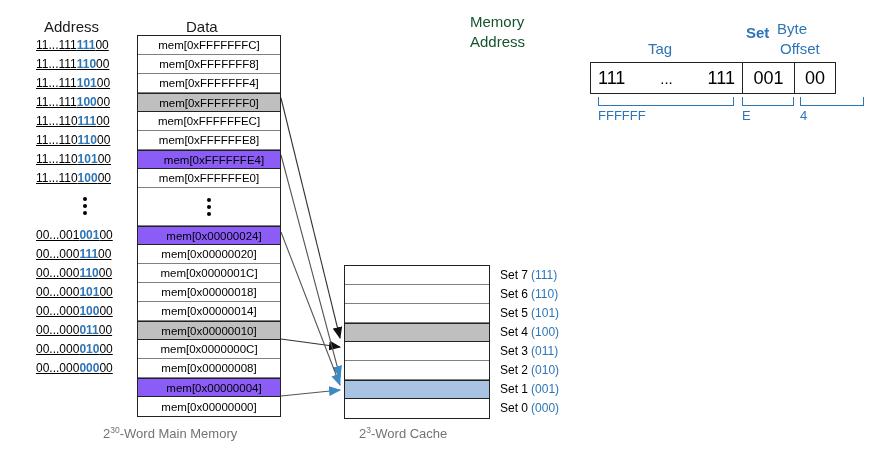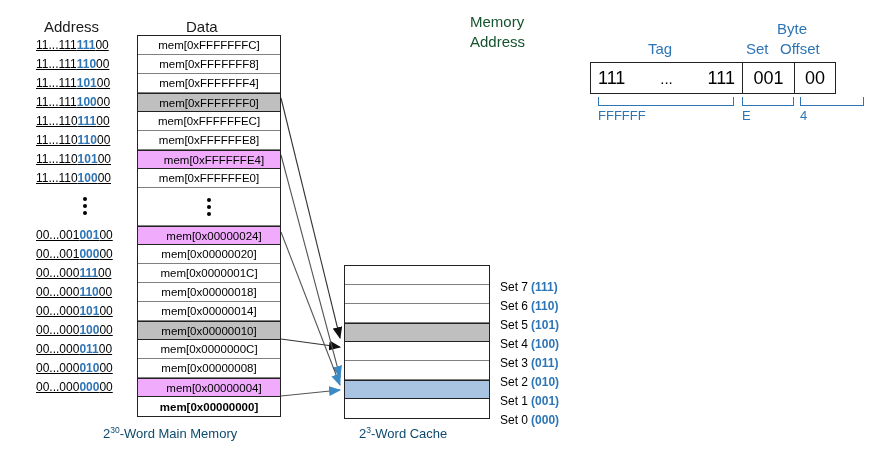--- a/index.html
+++ b/index.html
@@ -33,23 +33,23 @@
   }
   #mem-table .row{
     height:19px;
     border-bottom:1px solid #808080;
     box-sizing:border-box;
     display:flex;align-items:center;justify-content:center;
     font-size:11.5px;
     color:#000;
     background:#fff;
   }
-  #mem-table .row:last-child{border-bottom:none;font-weight:bold;}
+  #mem-table .row:last-child{border-bottom:none;}
   #mem-table .row.gray{background:#bfbfbf;border-top:1.4px solid #222;border-bottom:1.4px solid #222;}
-  #mem-table .row.blue-row{background:#f0abfc;border-top:1.4px solid #222;border-bottom:1.4px solid #222;padding-left:10px;}
+  #mem-table .row.blue-row{background:#8b5cf6;border-top:1.4px solid #222;border-bottom:1.4px solid #222;padding-left:10px;}
   #mem-table .row.ellipsis{height:38px;}
 
   .dots{
     display:flex;flex-direction:column;align-items:center;justify-content:center;
     gap:3px;
   }
   .dots i{display:block;width:4px;height:4px;border-radius:50%;background:#000;}
 
   
   #addr-col{left:36px;top:35px;width:98px;}
@@ -64,28 +64,28 @@
     border:1.6px solid #222;
     box-sizing:border-box;background:#fff;
   }
   #cache-table .crow{
     height:19px;border-bottom:1px solid #808080;box-sizing:border-box;background:#fff;
   }
   #cache-table .crow:last-child{border-bottom:none;}
   #cache-table .crow.gray{background:#bfbfbf;border-top:1.4px solid #222;border-bottom:1.4px solid #222;}
   #cache-table .crow.blue-row{background:#a8c4e2;border-top:1.4px solid #222;border-bottom:1.4px solid #222;}
 
-  #set-labels{left:500px;top:265px;width:110px;margin-top:12px;}
+  #set-labels{left:500px;top:265px;width:110px;}
   #set-labels .srow{
     height:19px;display:flex;align-items:center;font-size:12px;color:#000;white-space:nowrap;
   }
-  #set-labels .srow b{color:#2e75b6;font-weight:bold;margin-left:3px;}
-
-  
-  .caption{font-size:13px;color:#0c4a6e;white-space:nowrap;}
+  #set-labels .srow b{color:#2e75b6;font-weight:normal;margin-left:3px;}
+
+  
+  .caption{font-size:13px;color:#737373;white-space:nowrap;}
   .caption sup{font-size:8.5px;vertical-align:super;}
 
   
   #addr-diagram{left:470px;top:12px;width:400px;height:130px;}
   #mem-addr-label{left:0px;top:48px;font-size:15px;line-height:20px;color:#14532d;}
   #addr-box{
     position:absolute;left:120px;top:50px;height:32px;
     border:1.6px solid #222;box-sizing:border-box;display:flex;background:#fff;
   }
   #addr-box .field{
@@ -166,23 +166,20 @@
     </div>
     <div class="arow ellipsis">
       <span class="dots">
         <i></i>
         <i></i>
         <i></i>
       </span>
     </div>
     <div class="arow">
       <span class="mono-addr">00...001<span class="setbits">001</span>00</span>
-    </div>
-    <div class="arow">
-      <span class="mono-addr">00...001<span class="setbits">000</span>00</span>
     </div>
     <div class="arow">
       <span class="mono-addr">00...000<span class="setbits">111</span>00</span>
     </div>
     <div class="arow">
       <span class="mono-addr">00...000<span class="setbits">110</span>00</span>
     </div>
     <div class="arow">
       <span class="mono-addr">00...000<span class="setbits">101</span>00</span>
     </div>
@@ -281,21 +278,21 @@
 </div>
 
 <div id="addr-diagram" class="abs">
 
   <div id="mem-addr-label">
     <div>Memory</div>
     <div>Address</div>
   </div>
 
   <div class="lbl" style="left:178px;top:28px;">Tag</div>
-  <div class="lbl" style="left:276px;top:28px;">Set</div>
+  <div class="lbl" style="left:276px;top:12px;font-weight:bold;">Set</div>
   <div class="lbl" style="left:307px;top:8px;">Byte</div>
   <div class="lbl" style="left:310px;top:28px;">Offset</div>
 
   <div id="addr-box">
     <div class="field f-tag">
       <span>111</span>
       <span class="dotsy">...</span>
       <span>111</span>
     </div>
     <div class="field f-set">001</div>

